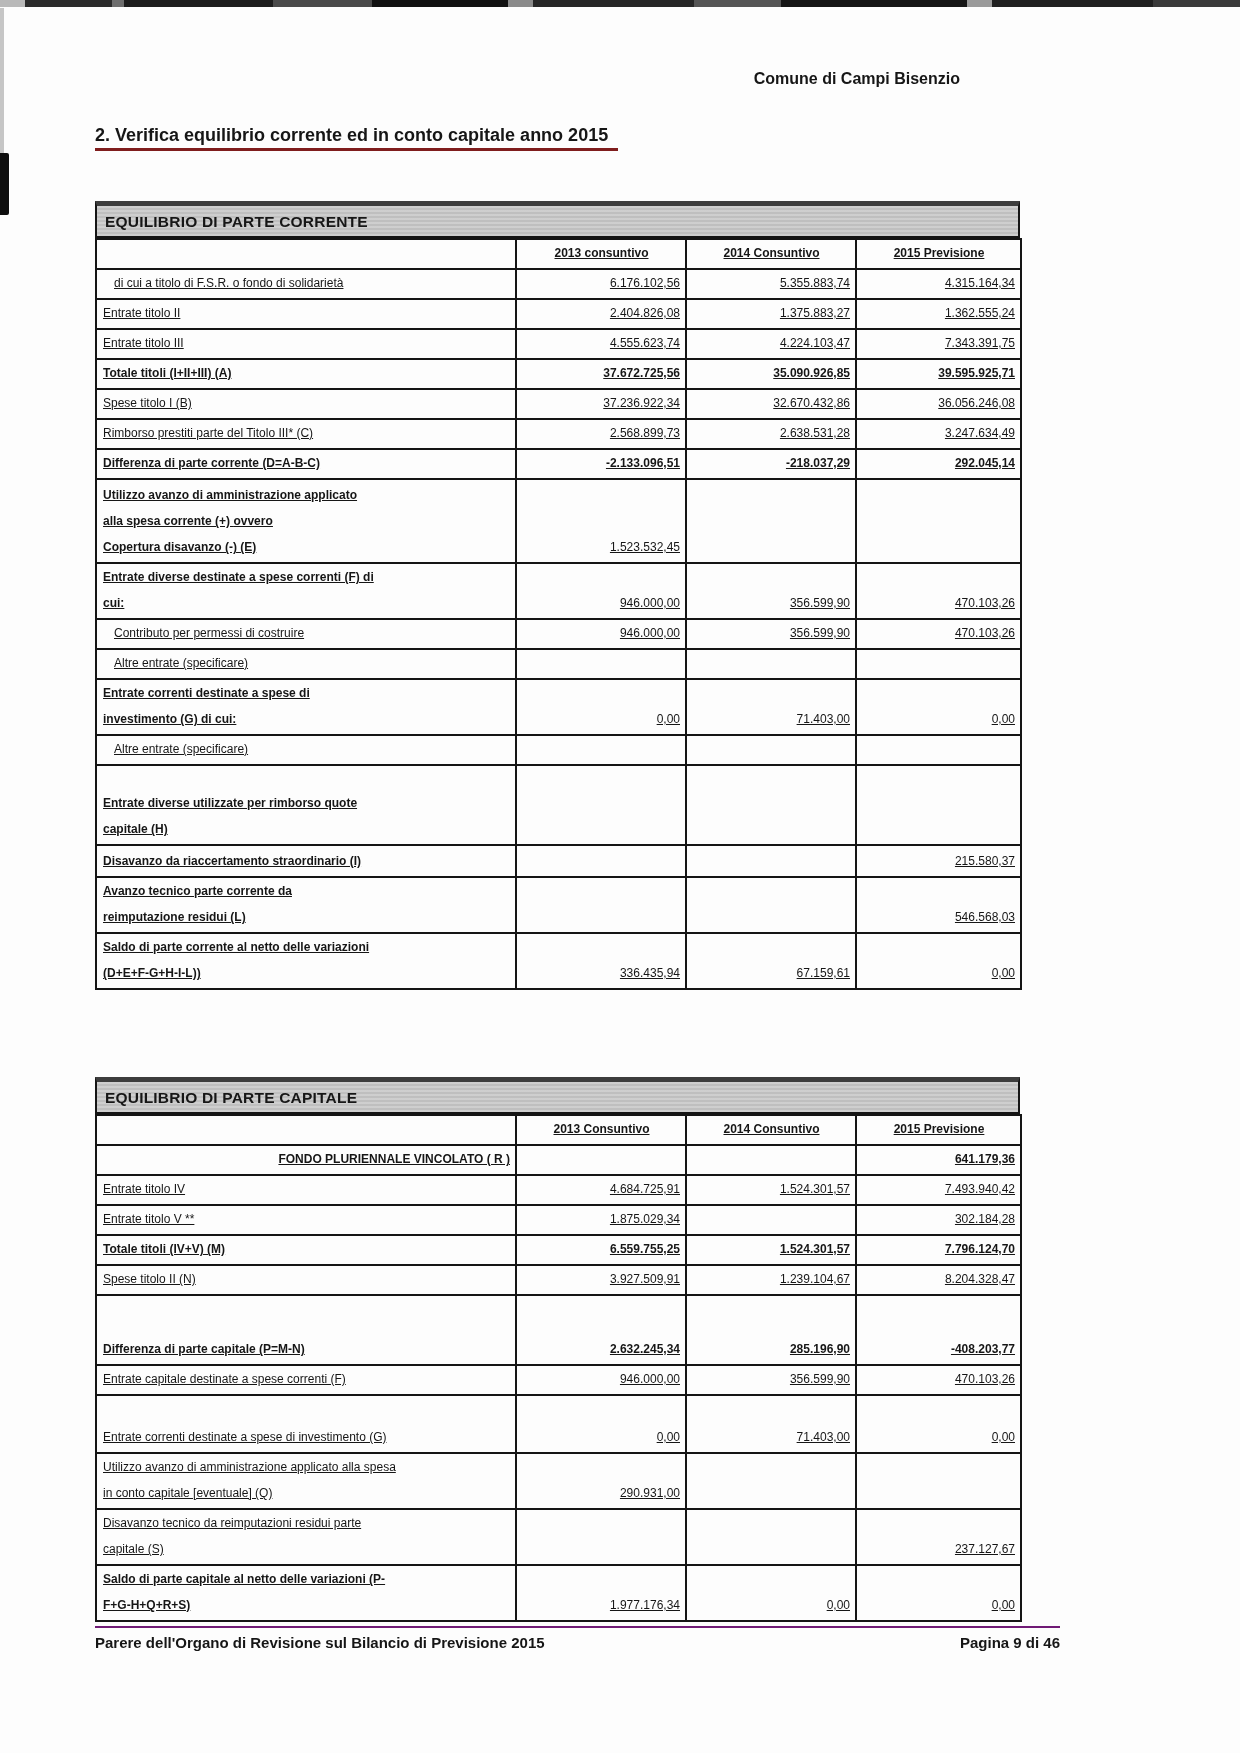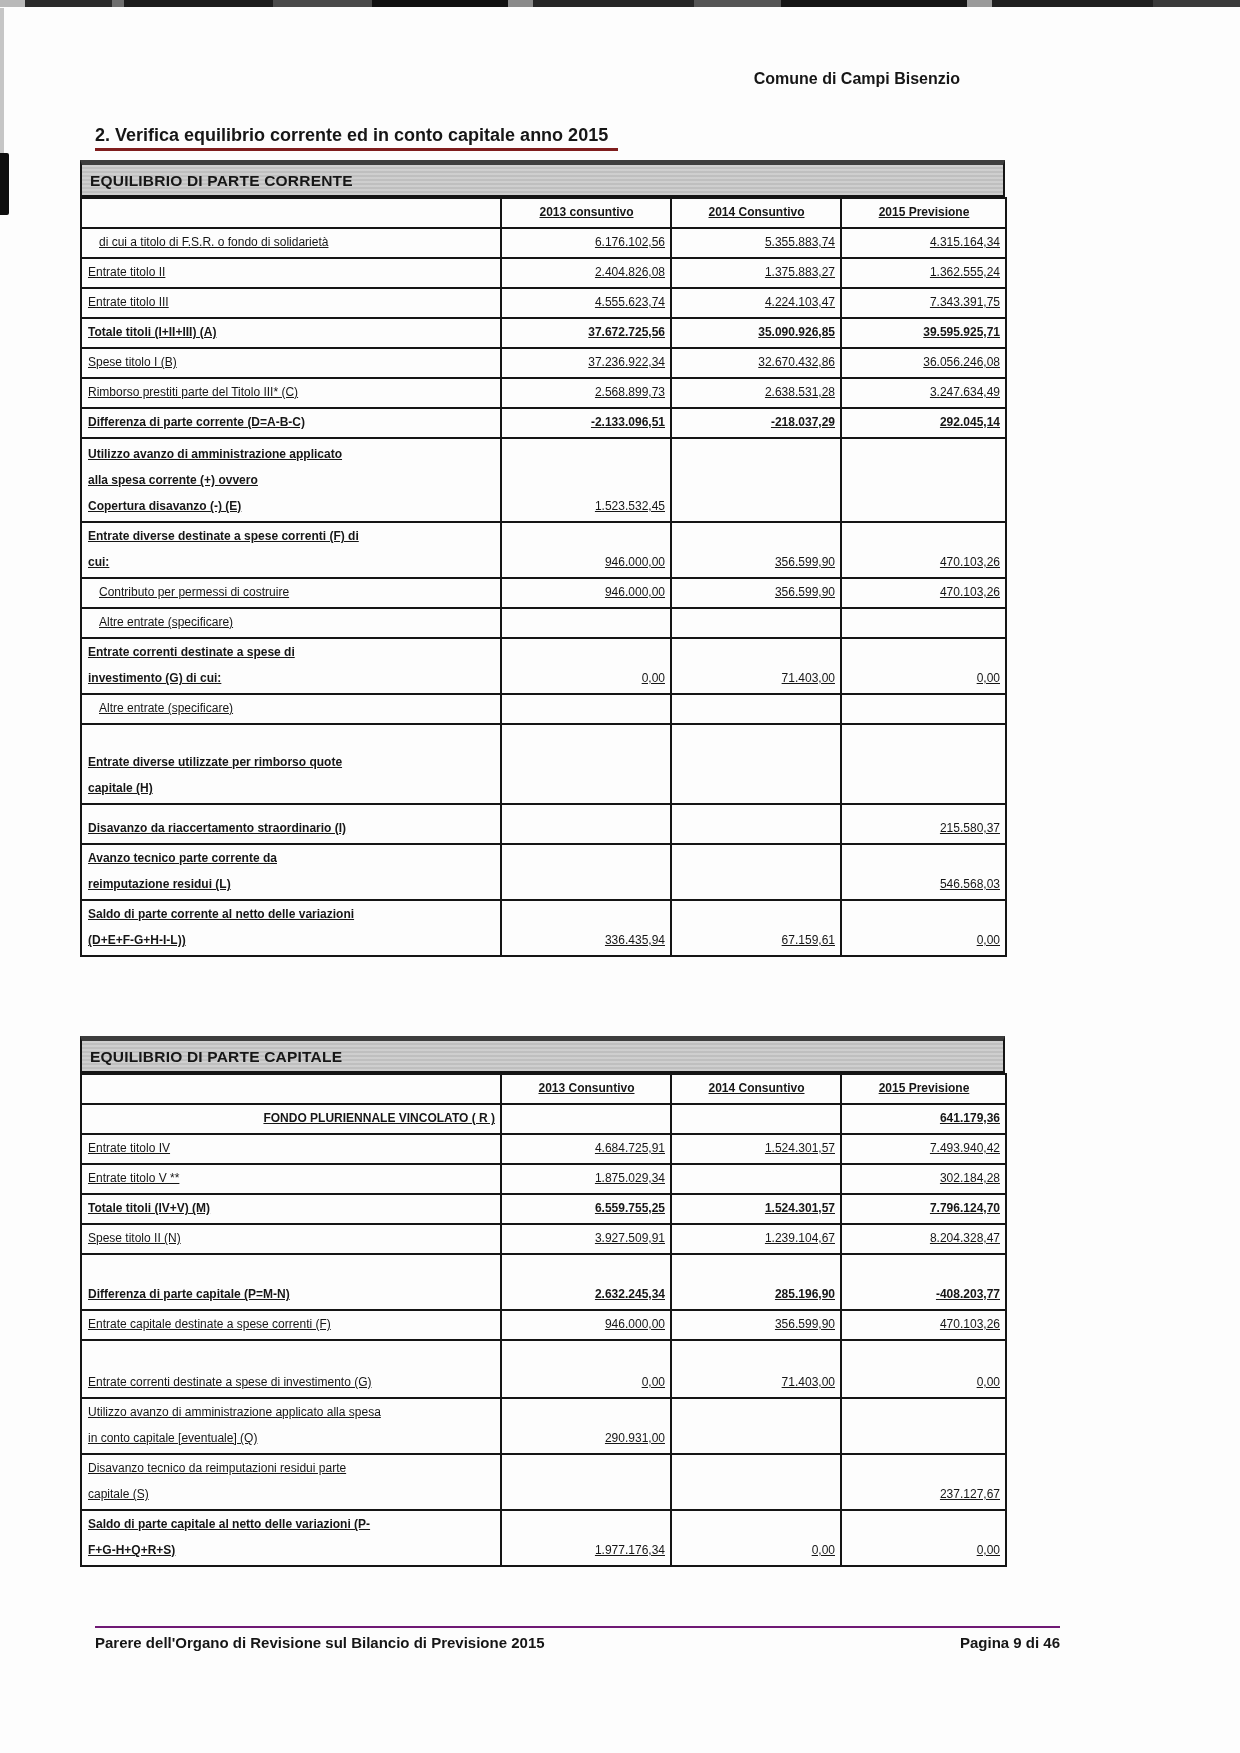--- a/index.html
+++ b/index.html
@@ -26,21 +26,21 @@
     position:absolute;top:70px;left:95px;width:865px;
     text-align:right;font-weight:bold;font-size:16px;
   }
   .doc-title{
     position:absolute;top:125px;left:95px;
     font-weight:bold;font-size:18px;
     border-bottom:3px solid #7f1d1d;
     padding:0 10px 2px 0;
   }
 
-  .tbl{position:absolute;left:80px;width:925px;}
+  .tbl{position:absolute;left:95px;width:925px;margin-top:41px;}
   #t0{top:160px;}
   #t1{top:1036px;}
 
   .band{
     background:#c9c9c9;
     background-image:repeating-linear-gradient(0deg, rgba(255,255,255,.10) 0 2px, rgba(0,0,0,.05) 2px 4px);
     border:2px solid #151515;
     border-top:5px solid #3d3d3d;
     font-weight:bold;font-size:15.5px;
     padding:7px 6px 5px 8px;
@@ -180,21 +180,21 @@
             <td class="val"></td>
             <td class="val"></td>
             <td class="val"></td>
           </tr>
           <tr style="height: 80px;">
             <td class="lbl b vt">Entrate diverse utilizzate per rimborso quote<br>capitale (H)</td>
             <td class="val"></td>
             <td class="val"></td>
             <td class="val"></td>
           </tr>
-          <tr style="height: 40px;">
+          <tr style="height: 32px;">
             <td class="lbl b">Disavanzo da riaccertamento straordinario (I)</td>
             <td class="val"></td>
             <td class="val"></td>
             <td class="val">215.580,37</td>
           </tr>
           <tr style="height: 54px;">
             <td class="lbl b">Avanzo tecnico parte corrente da<br>reimputazione residui (L)</td>
             <td class="val"></td>
             <td class="val"></td>
             <td class="val">546.568,03</td>
@@ -248,21 +248,21 @@
             <td class="val b">6.559.755,25</td>
             <td class="val b">1.524.301,57</td>
             <td class="val b">7.796.124,70</td>
           </tr>
           <tr>
             <td class="lbl">Spese titolo II (N)</td>
             <td class="val">3.927.509,91</td>
             <td class="val">1.239.104,67</td>
             <td class="val">8.204.328,47</td>
           </tr>
-          <tr style="height: 56px;">
+          <tr style="height: 70px;">
             <td class="lbl b">Differenza di parte capitale (P=M-N)</td>
             <td class="val b">2.632.245,34</td>
             <td class="val b">285.196,90</td>
             <td class="val b">-408.203,77</td>
           </tr>
           <tr>
             <td class="lbl">Entrate capitale destinate a spese correnti (F)</td>
             <td class="val">946.000,00</td>
             <td class="val">356.599,90</td>
             <td class="val">470.103,26</td>

